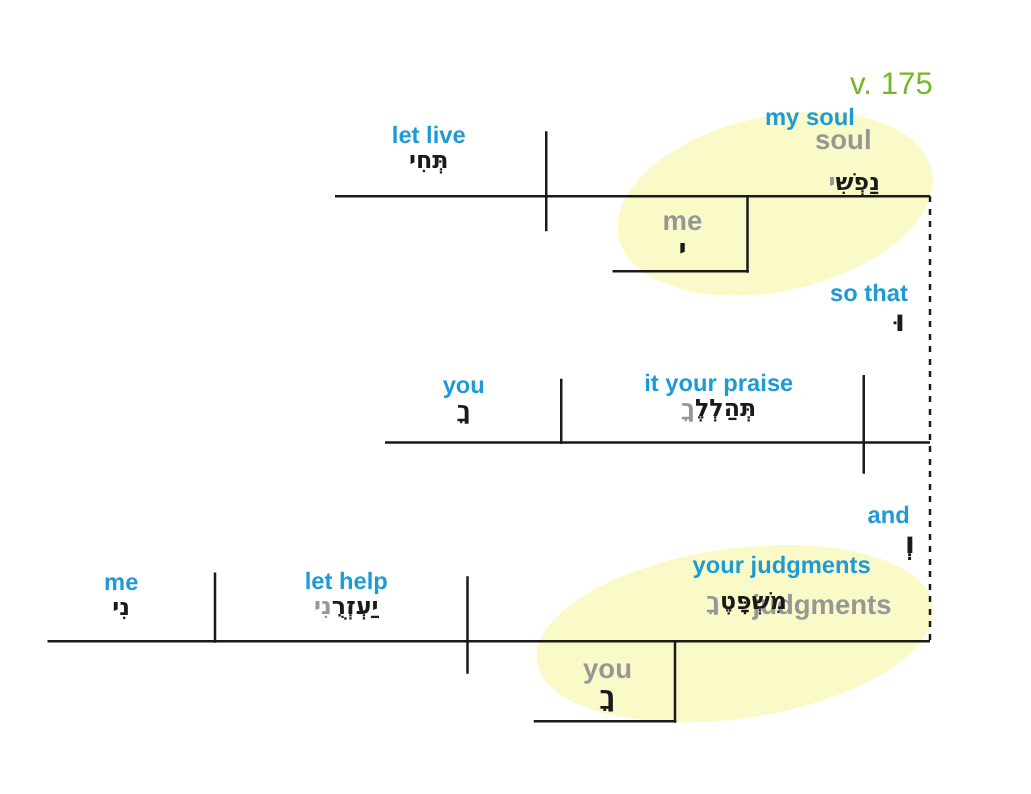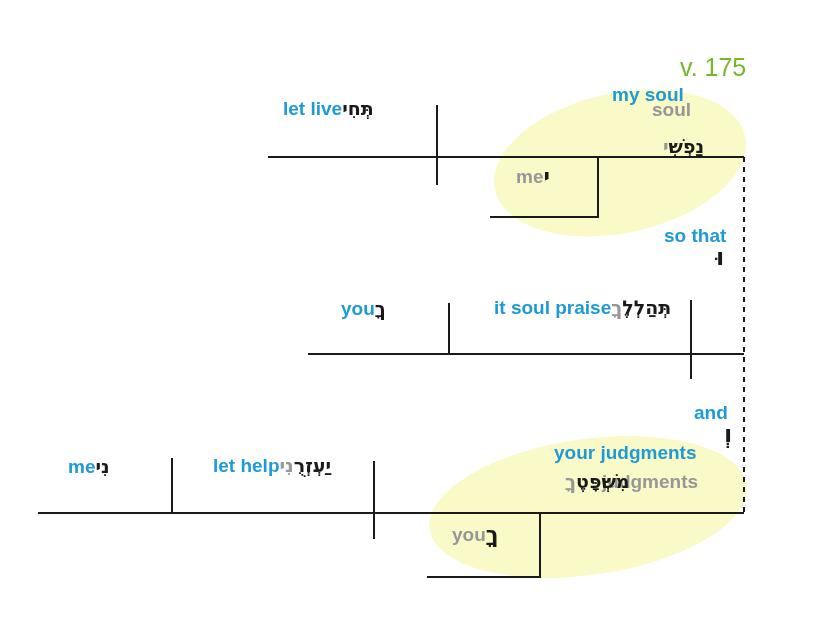--- a/index.html
+++ b/index.html
@@ -30,26 +30,26 @@
   #div3b{left:373px; top:461px; height:78px;}
   #step3v{left:539px; top:512px; height:66px;}
   #step3h{left:427px; top:576px; width:114px;}
   #dash{
     position:absolute; left:743px; top:157px; width:2px; height:356px; z-index:1;
     background:repeating-linear-gradient(to bottom, var(--ink) 0 5px, transparent 5px 10px);
   }
   
   .txt{position:absolute; z-index:2; white-space:nowrap; line-height:1.05;}
   .gloss{font-weight:bold; font-size:19px; color:var(--blue);}
-  .gloss-gray{font-weight:bold; font-size:19px; color:var(--gray);}
+  .gloss-gray{font-weight:bold; font-size:22px; color:var(--gray);}
   .heb{font-family:"DejaVu Sans", sans-serif; font-weight:bold; font-size:19px;
        color:var(--ink); direction:rtl; unicode-bidi:isolate;}
   .heb .sfx{color:var(--gray);}
   .heb-sm{font-size:22px;}
-  .stack{display:flex; flex-direction:row; align-items:center; text-align:center;}
+  .stack{display:flex; flex-direction:column; align-items:center; text-align:center;}
   #verse{left:680px; top:54px; font-size:25px; color:var(--green); font-family:"Liberation Sans", sans-serif;}
   
   #w-letlive{left:283px; top:99px; width:120px;}
   #t-mysoul {left:612px; top:85px;}
   #t-soul   {left:652px; top:100px;}
   #w-nefesh {left:604px; top:113px; width:100px; margin-top:24px;}
   #w-me1    {left:516px; top:165px; width:60px;}
   #t-sothat {left:664px; top:226px;text-align:center;}
   #w-vav1   {left:700px; top:245px; width:40px; text-align:center; font-size:24px;}
   #w-you2   {left:341px; top:299px; width:60px;}
@@ -103,21 +103,21 @@
   </div>
 
   <div class="txt gloss" id="t-sothat">so that</div>
   <div class="txt heb" id="w-vav1">וּ</div>
 
   <div class="txt stack" id="w-you2">
     <span class="gloss">you</span>
     <span class="heb">ךָ</span>
   </div>
   <div class="txt stack" id="w-praise">
-    <span class="gloss">it soul praise</span>
+    <span class="gloss">it your praise</span>
     <span class="heb"><span>תְּהַלְלֶ</span><span class="sfx">ךָ</span></span>
   </div>
 
   <div class="txt gloss" id="t-and">and</div>
   <div class="txt heb" id="w-vav2">וְ</div>
 
   <div class="txt stack" id="w-me3">
     <span class="gloss">me</span>
     <span class="heb">נִי</span>
   </div>

